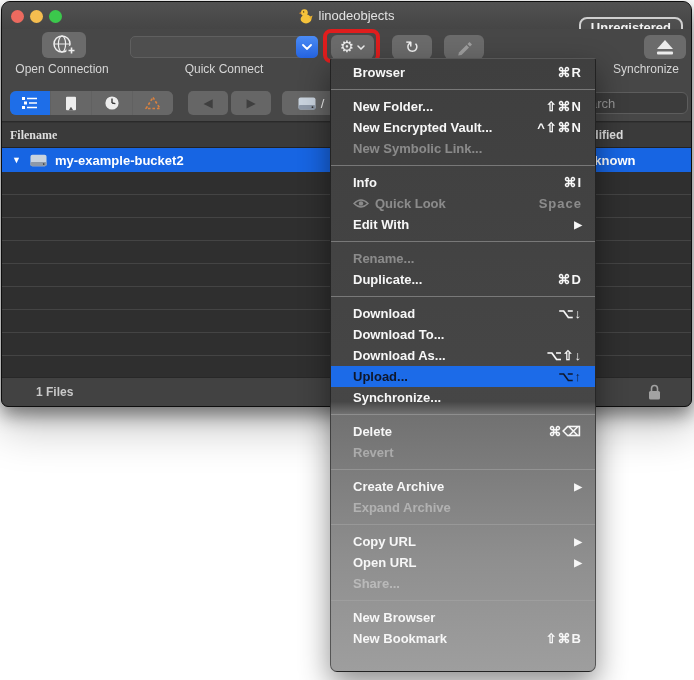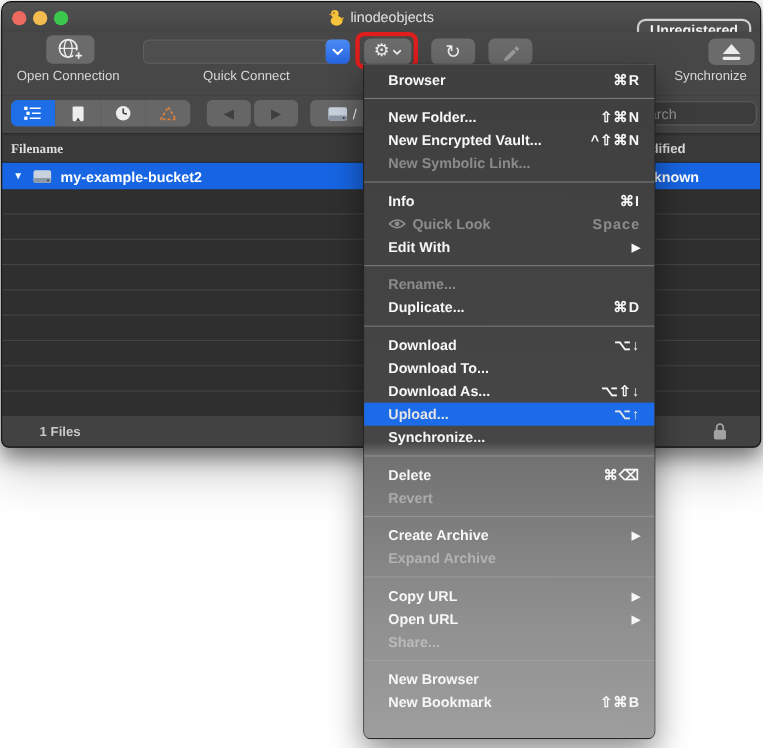--- a/index.html
+++ b/index.html
@@ -90,21 +90,21 @@
   .menu { position:absolute; left:330px; top:58px; width:266px; height:614px;
     background:linear-gradient(180deg,#3f3f3f 0%, #464646 56%, #717171 58%, #8f8f8f 82%, #9e9e9e 100%);
     border:1px solid rgba(0,0,0,.45); border-radius:2px 2px 7px 7px;
     box-shadow:0 12px 30px rgba(0,0,0,.45); z-index:30; padding:3px 0; overflow:hidden; }
   .menu-item { height:21px; display:flex; align-items:center;
     padding:0 13px 0 22px; color:#f7f7f7; font-size:13px; font-weight:bold; }
   .menu-item .mi-label { flex:1; white-space:nowrap; }
   .menu-item .mi-right { letter-spacing:1px; white-space:nowrap; }
   .menu-item .mi-right.sub { font-size:10px; letter-spacing:0; }
   .menu-item.disabled { color:rgba(240,240,240,0.42); }
-  .menu-item.highlighted { background:#1c6be8; color:#e5e5e5; }
+  .menu-item.highlighted { background:#1c6be8; color:#0f172a; }
   .menu-item .mi-eye { margin-right:6px; flex:none; }
   .menu-sep { height:1px; background:rgba(165,165,165,0.55); margin:6px 0; }
 </style>
 </head>
 <body>
 
 <div class="window">
 
   <div class="titlebar">
     <span class="tl red"></span>

